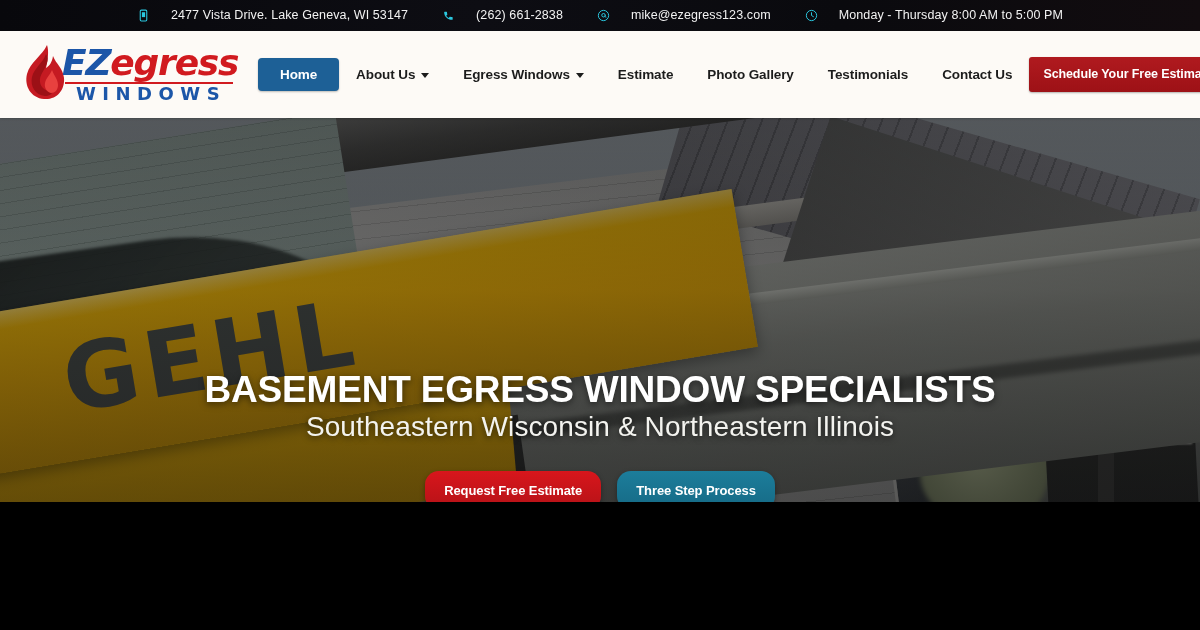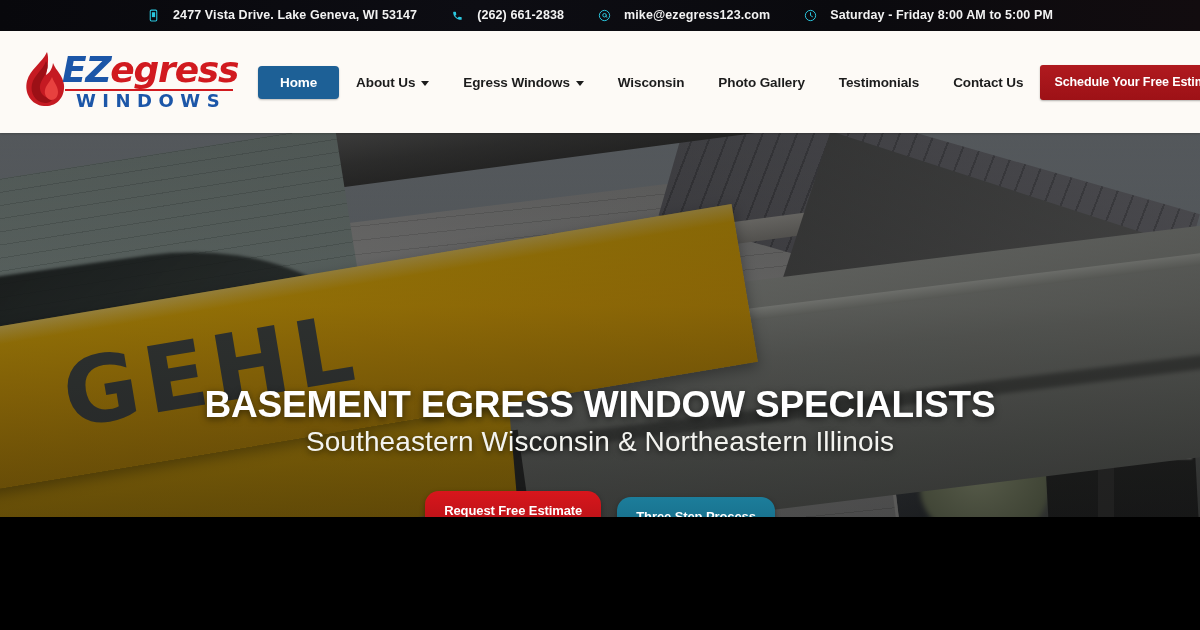--- a/index.html
+++ b/index.html
@@ -27,44 +27,43 @@
     background-image: linear-gradient(90deg, #08080c 0%, #0d0d13 40%, #0a0a0e 70%, #120c0f 100%);
     display: flex;
     align-items: center;
     justify-content: center;
     gap: 0px;
     z-index: 30;
   }
   .topbar-item {
     display: flex;
     align-items: center;
-    gap: 13px;
+    gap: 21px;
     color: #f2f2f2;
     font-size: 12.5px;
     letter-spacing: 0.1px;
     white-space: nowrap;
     padding: 0 17px;
     line-height: 1;
-    font-weight: bold;
   }
   .topbar-item .ticon {
     display: inline-flex;
     align-items: center;
     justify-content: center;
     width: 13px;
     height: 13px;
     color: #2bc8e0;
     flex: 0 0 auto;
   }
   .topbar-item .ticon svg { display: block; }
 
   
   .header {
     position: relative;
-    height: 102px;
+    height: 87px;
     background: #fdfaf6;
     display: flex;
     align-items: center;
     padding: 0 8px 0 10px;
     z-index: 20;
     box-shadow: 0 1px 2px rgba(0,0,0,0.18);
   }
 
   
   .logo {
@@ -521,21 +520,21 @@
     font-size: 13px;
     font-weight: bold;
     color: #ffffff;
     padding: 12px 19px;
     cursor: pointer;
     white-space: nowrap;
     letter-spacing: -0.1px;
     box-shadow: 0 2px 5px rgba(0,0,0,0.35);
   }
   .btn-red  { background: linear-gradient(180deg, #d8161c 0%, #b51217 100%); }
-  .btn-teal { background: linear-gradient(180deg, #1c7d9b 0%, #166a85 100%); margin-top: 11px; }
+  .btn-teal { background: linear-gradient(180deg, #1c7d9b 0%, #166a85 100%); }
 </style>
 </head>
 <body>
 
 <div class="page">
 
   <div class="topbar">
 
     <div class="topbar-item">
       <span class="ticon">
@@ -567,21 +566,21 @@
       <span>mike@ezegress123.com</span>
     </div>
 
     <div class="topbar-item">
       <span class="ticon">
         <svg width="13" height="13" viewBox="0 0 24 24" fill="none" stroke="currentColor" stroke-width="1.8">
           <circle cx="12" cy="12" r="9.5"></circle>
           <path d="M12 6.8V12l3.6 2.2" stroke-linecap="round"></path>
         </svg>
       </span>
-      <span>Saturday - Friday 8:00 AM to 5:00 PM</span>
+      <span>Monday - Thursday 8:00 AM to 5:00 PM</span>
     </div>
 
   </div>
 
   <div class="header">
 
     <a class="logo">
       <span class="flame-wrap">
         <svg width="46" height="64" viewBox="0 0 46 64">
           <path d="M25 1C20 12 8 18 5 30c-3 12 4 24 17 25 13 1 21-9 20-21-1-10-8-14-11-22-1 7-4 10-7 12 2-9 3-17 1-23z" fill="#c51a22"></path>
@@ -608,21 +607,21 @@
         <span>About Us</span>
         <span class="caret"></span>
       </div>
 
       <div class="nav-item">
         <span>Egress Windows</span>
         <span class="caret"></span>
       </div>
 
       <div class="nav-item">
-        <span>Wisconsin</span>
+        <span>Estimate</span>
       </div>
 
       <div class="nav-item">
         <span>Photo Gallery</span>
       </div>
 
       <div class="nav-item">
         <span>Testimonials</span>
       </div>
 

